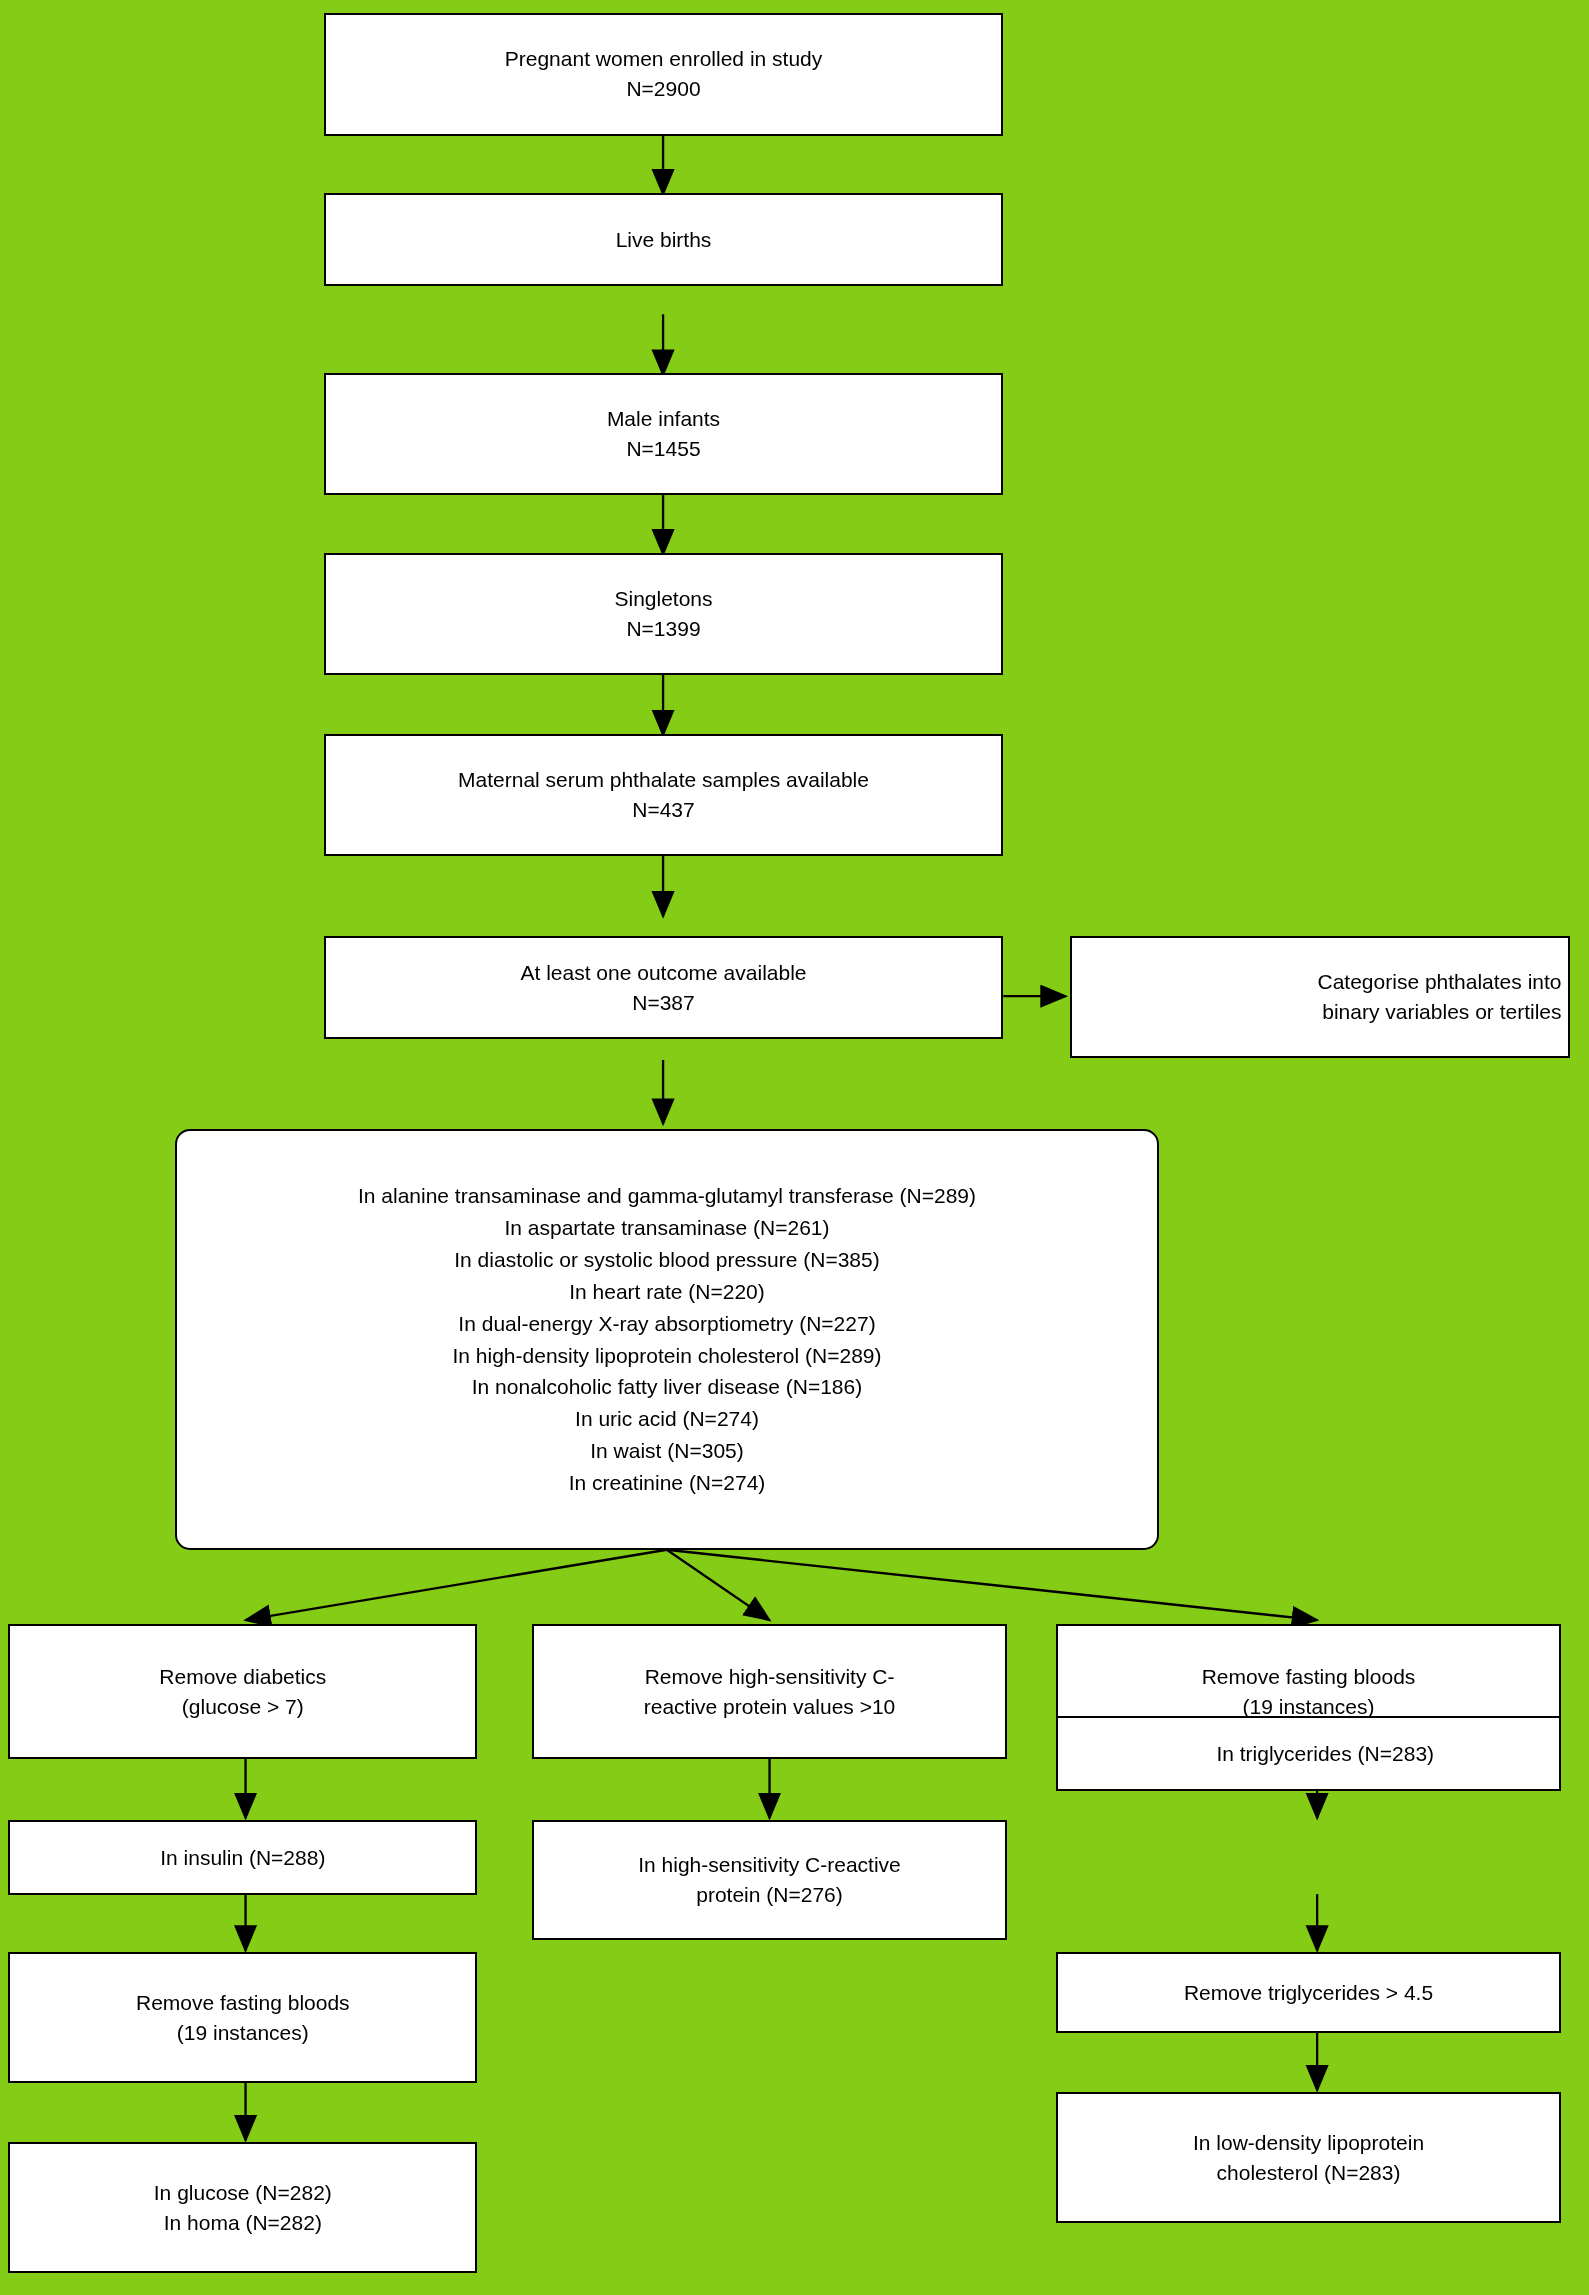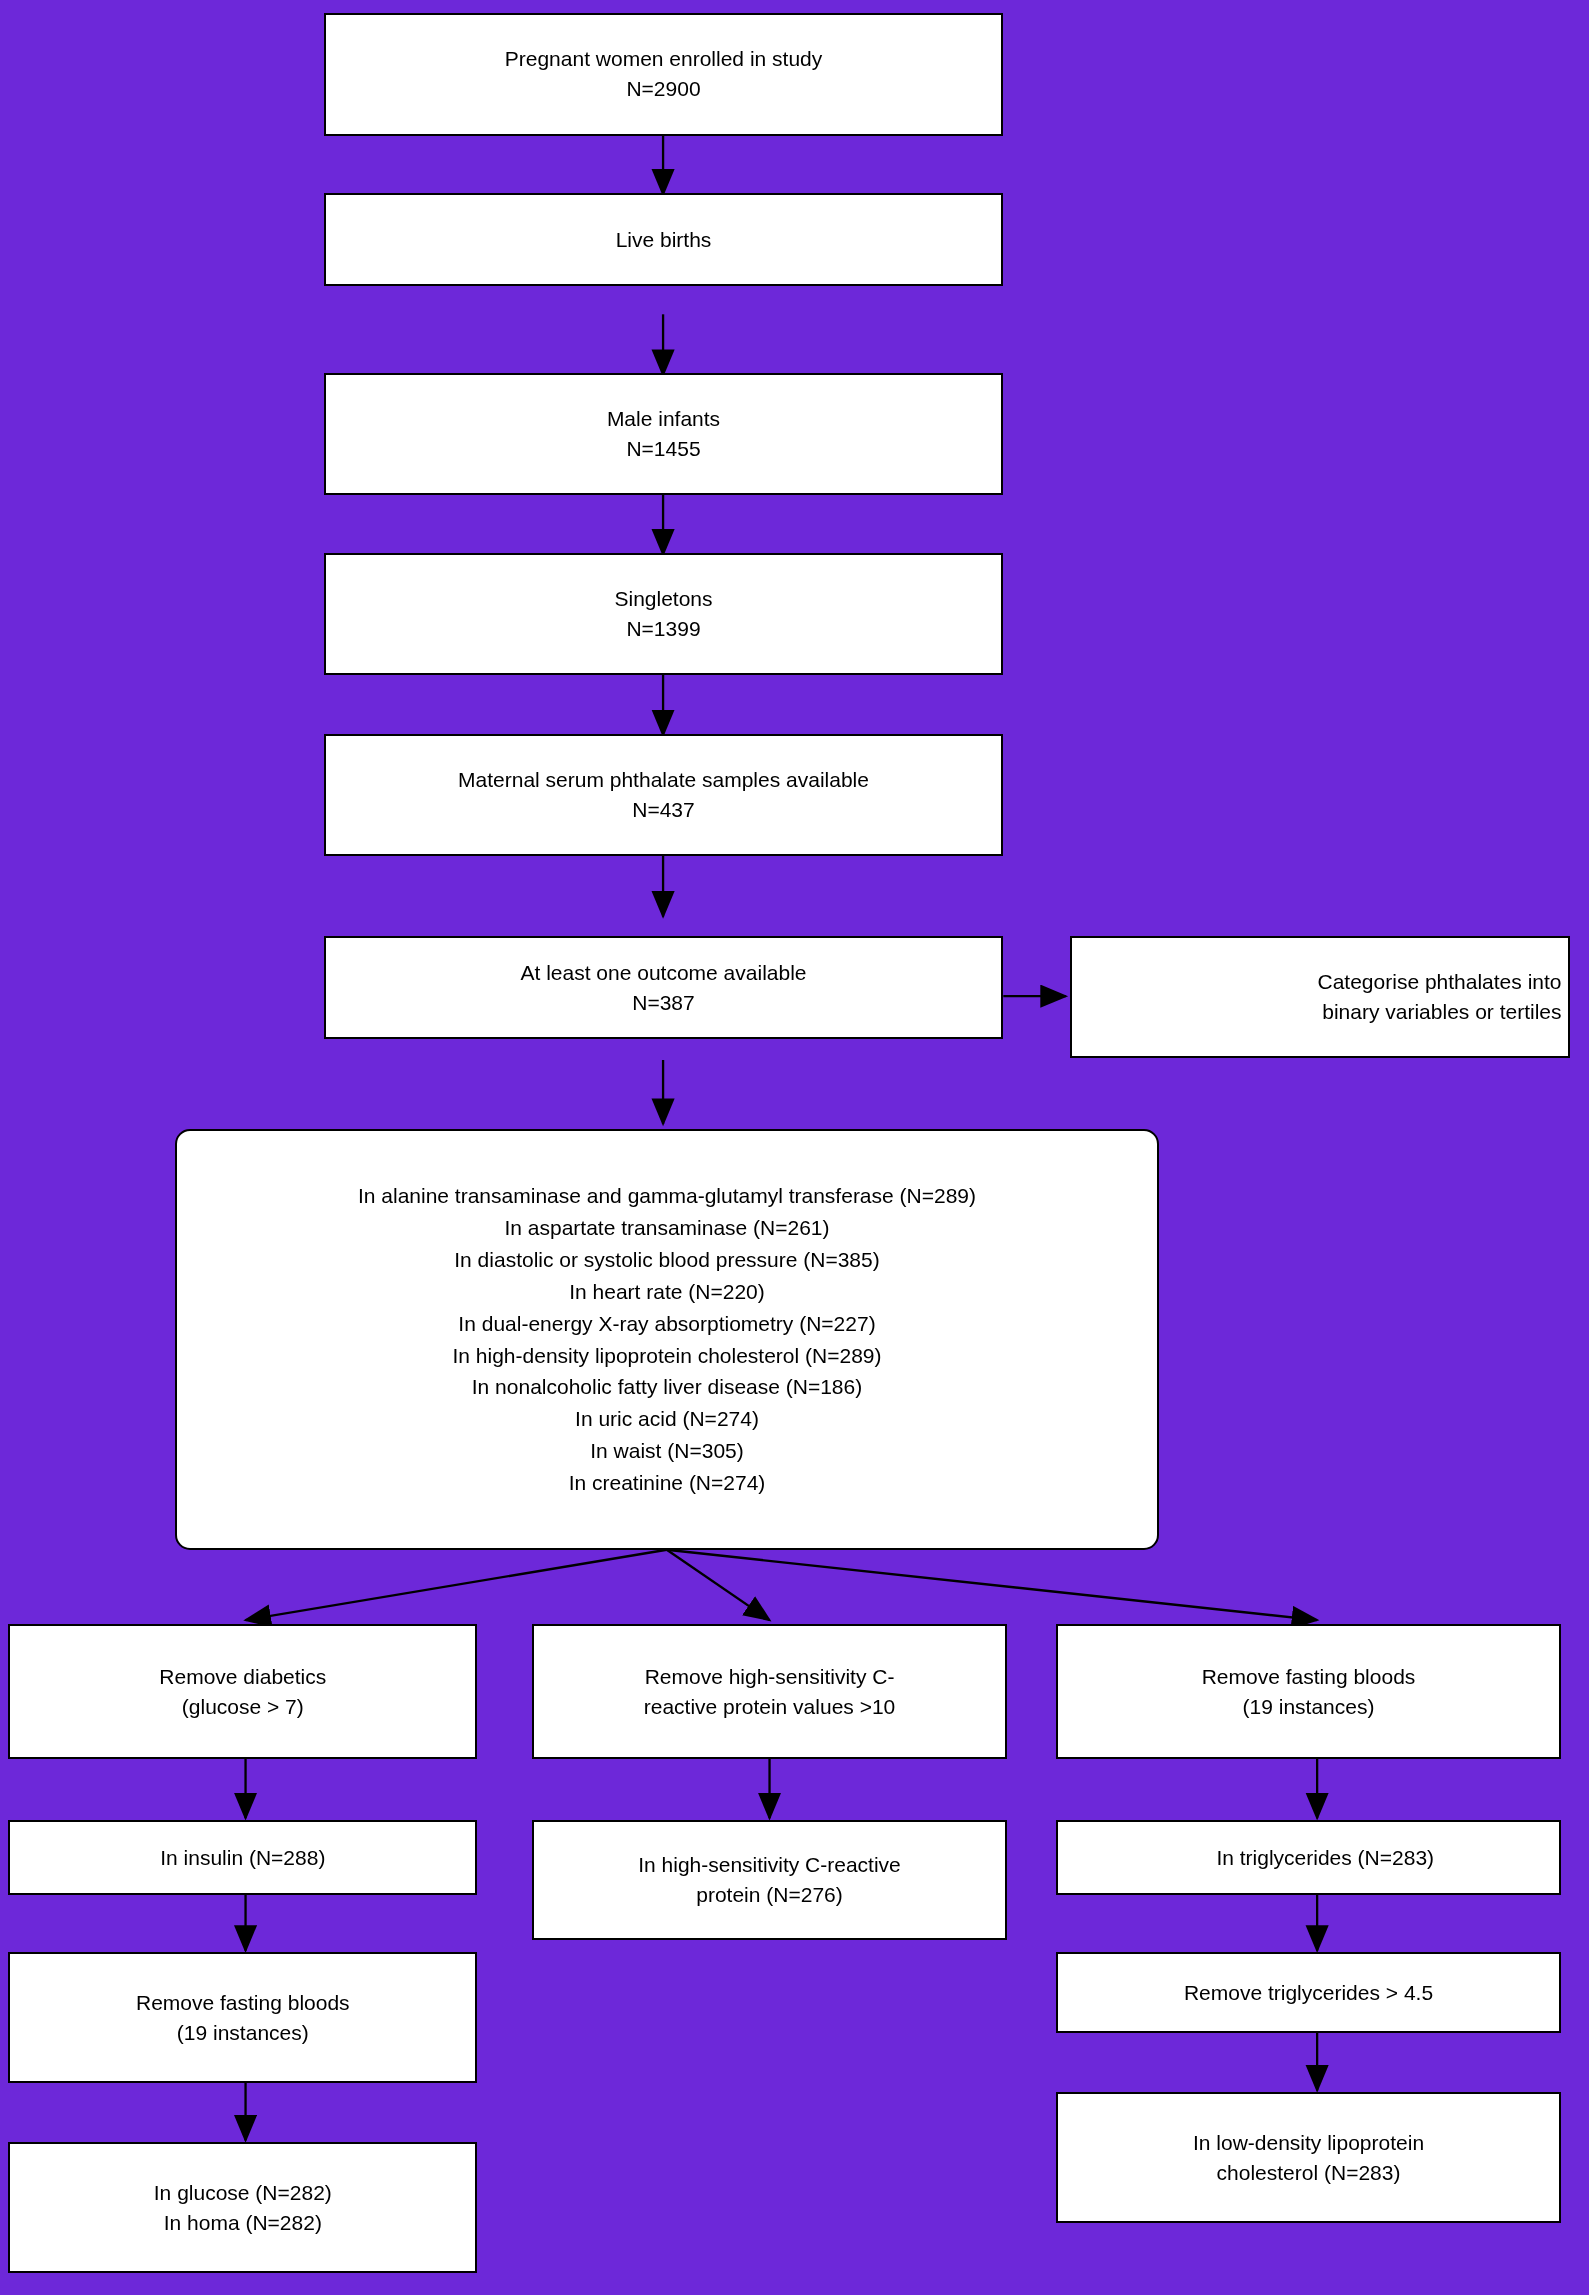--- a/index.html
+++ b/index.html
@@ -4,21 +4,21 @@
 <style>
   html, body {
     margin: 0;
     padding: 0;
     background: #ffffff;
   }
   #canvas {
     position: relative;
     width: 1590px;
     height: 2295px;
-    background: #6d28d9;
+    background: #84cc16;
     font-family: "Liberation Sans", sans-serif;
     color: #000000;
     overflow: hidden;
   }
   .node {
     position: absolute;
     box-sizing: border-box;
     border: 2.3px solid #000000;
     background: #ffffff;
     display: flex;
@@ -207,21 +207,21 @@
     </span>
   </div>
 
   <div class="node" style="left:1056px; top:1624px; width:505px; height:135px;">
     <span class="lines">
       <span class="ln">Remove fasting bloods</span>
       <span class="ln">(19 instances)</span>
     </span>
   </div>
 
-  <div class="node" style="left:1056px; top:1820px; width:505px; height:75px;padding-left:40px;">
+  <div class="node" style="left:1056px; top:1716px; width:505px; height:75px;padding-left:40px;">
     <span class="lines">
       <span class="ln">In triglycerides (N=283)</span>
     </span>
   </div>
 
   <div class="node" style="left:1056px; top:1952px; width:505px; height:81px;">
     <span class="lines">
       <span class="ln">Remove triglycerides &gt; 4.5</span>
     </span>
   </div>

